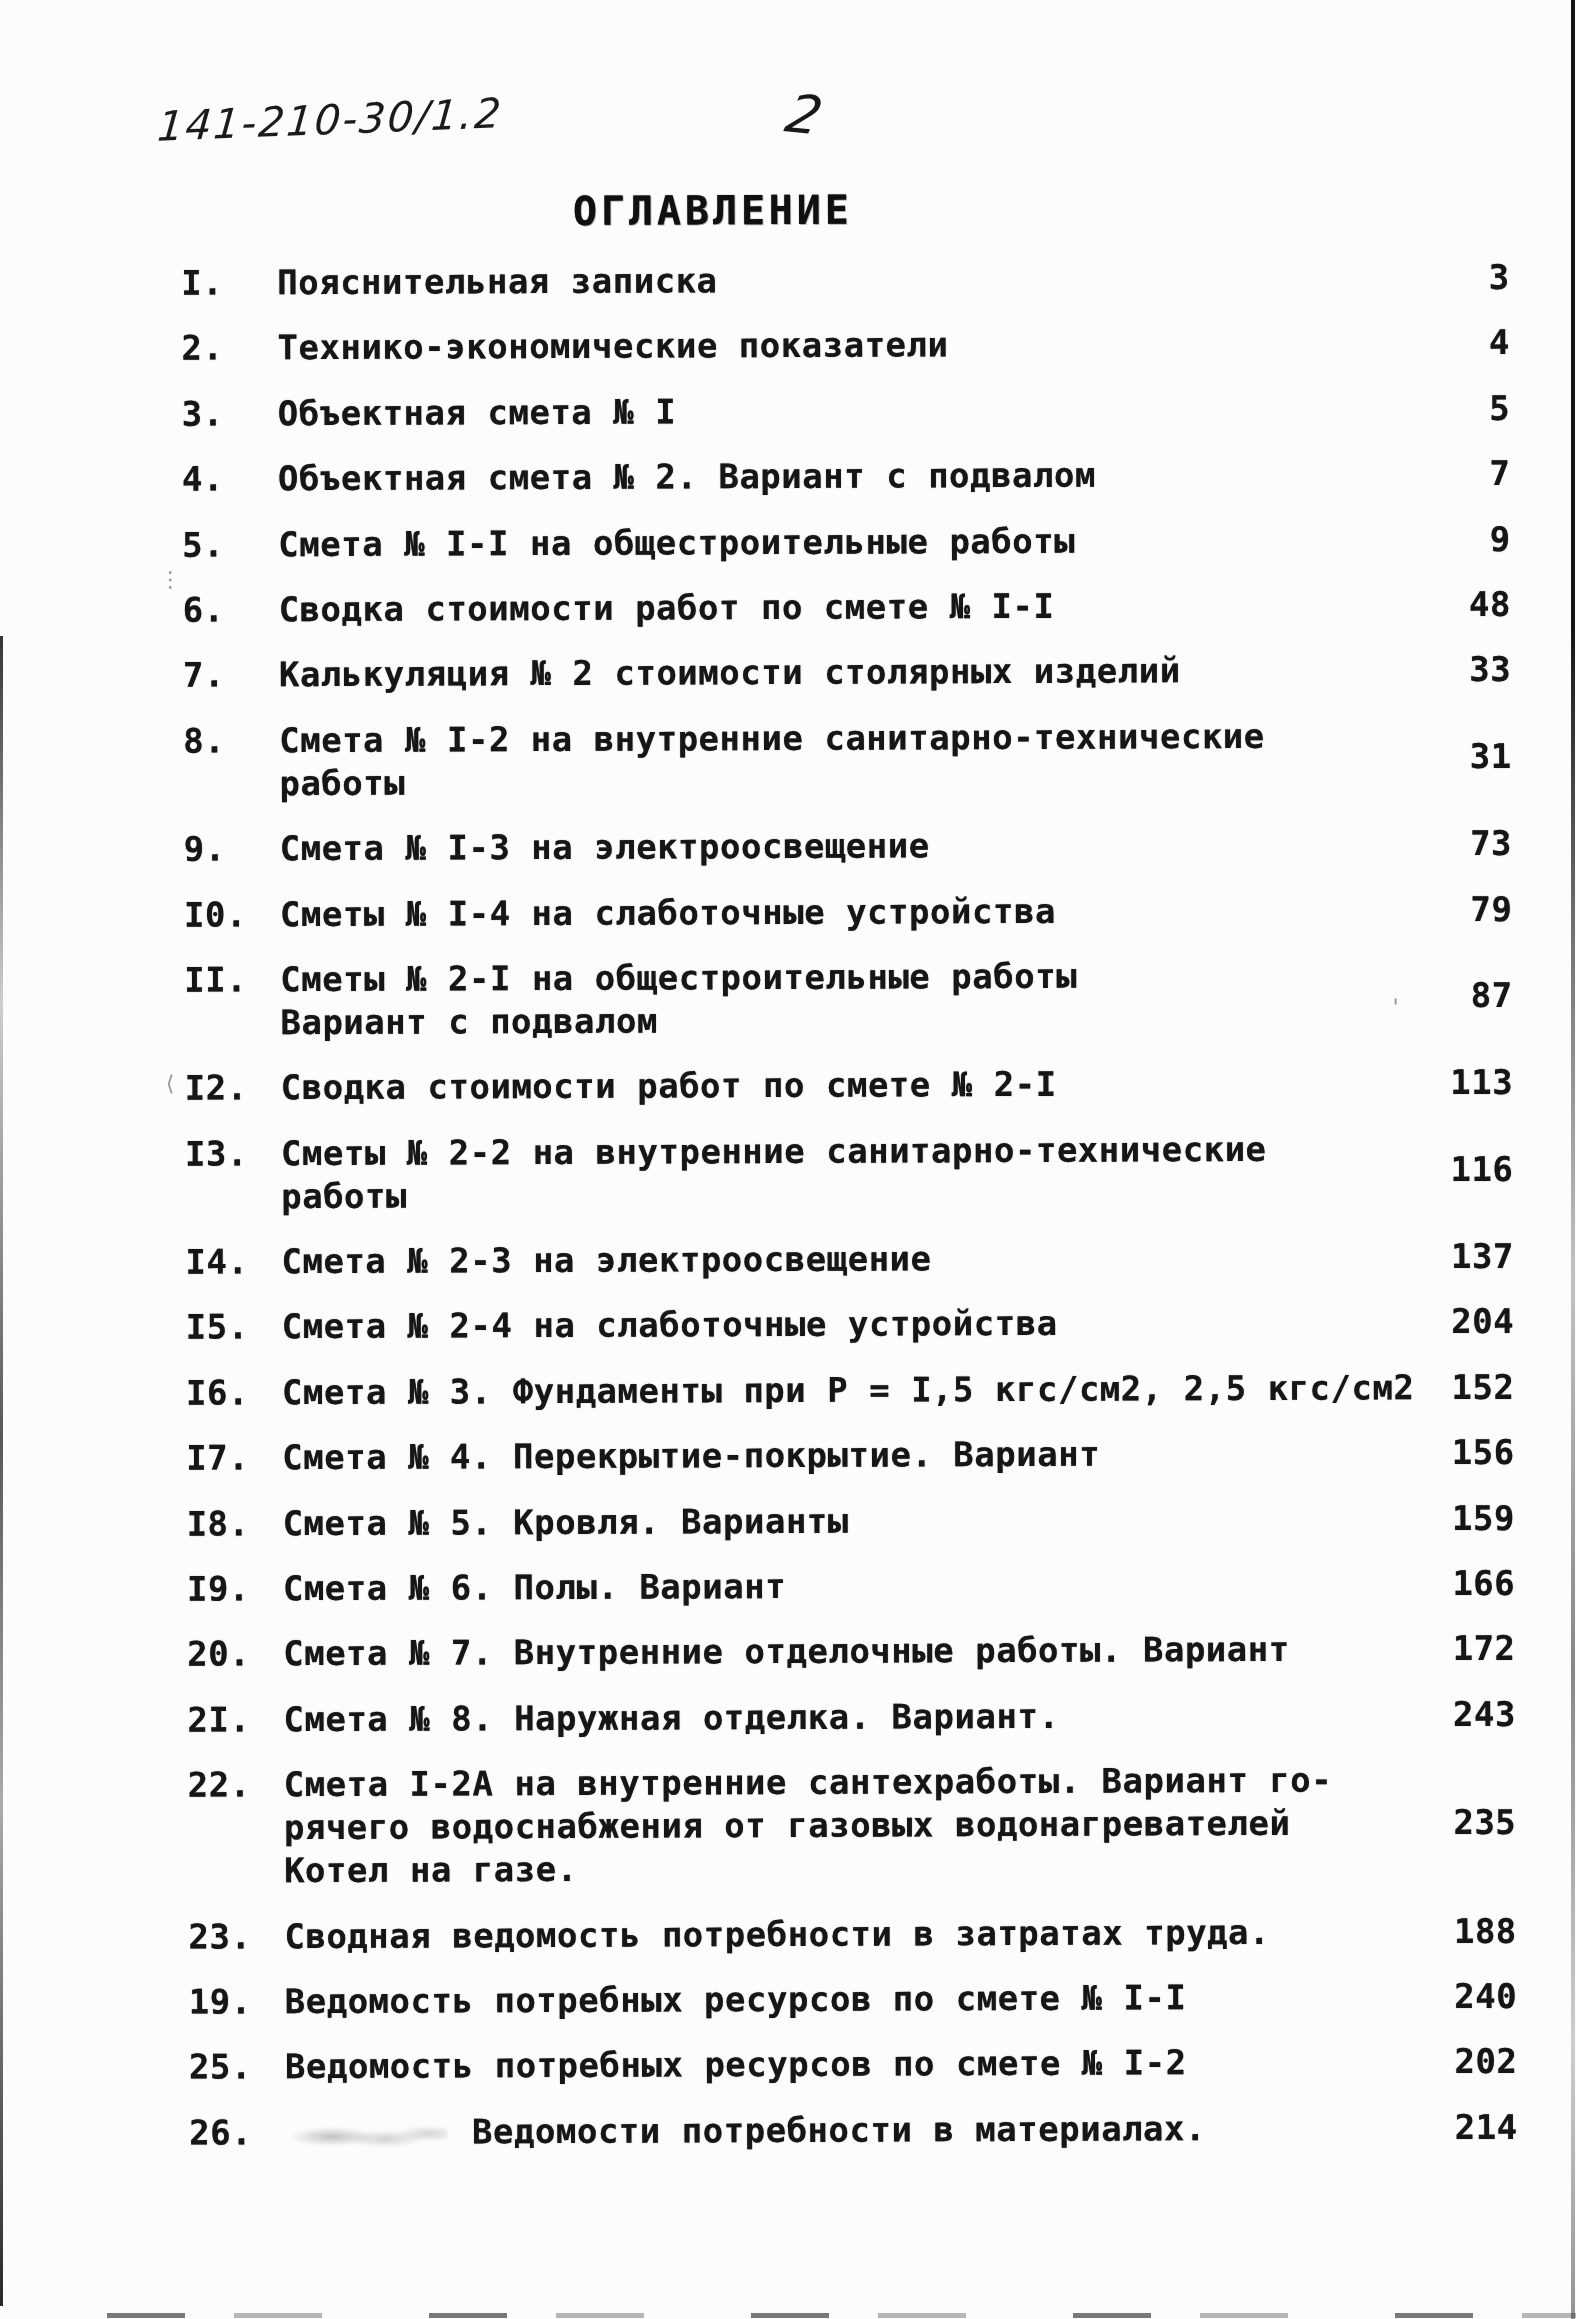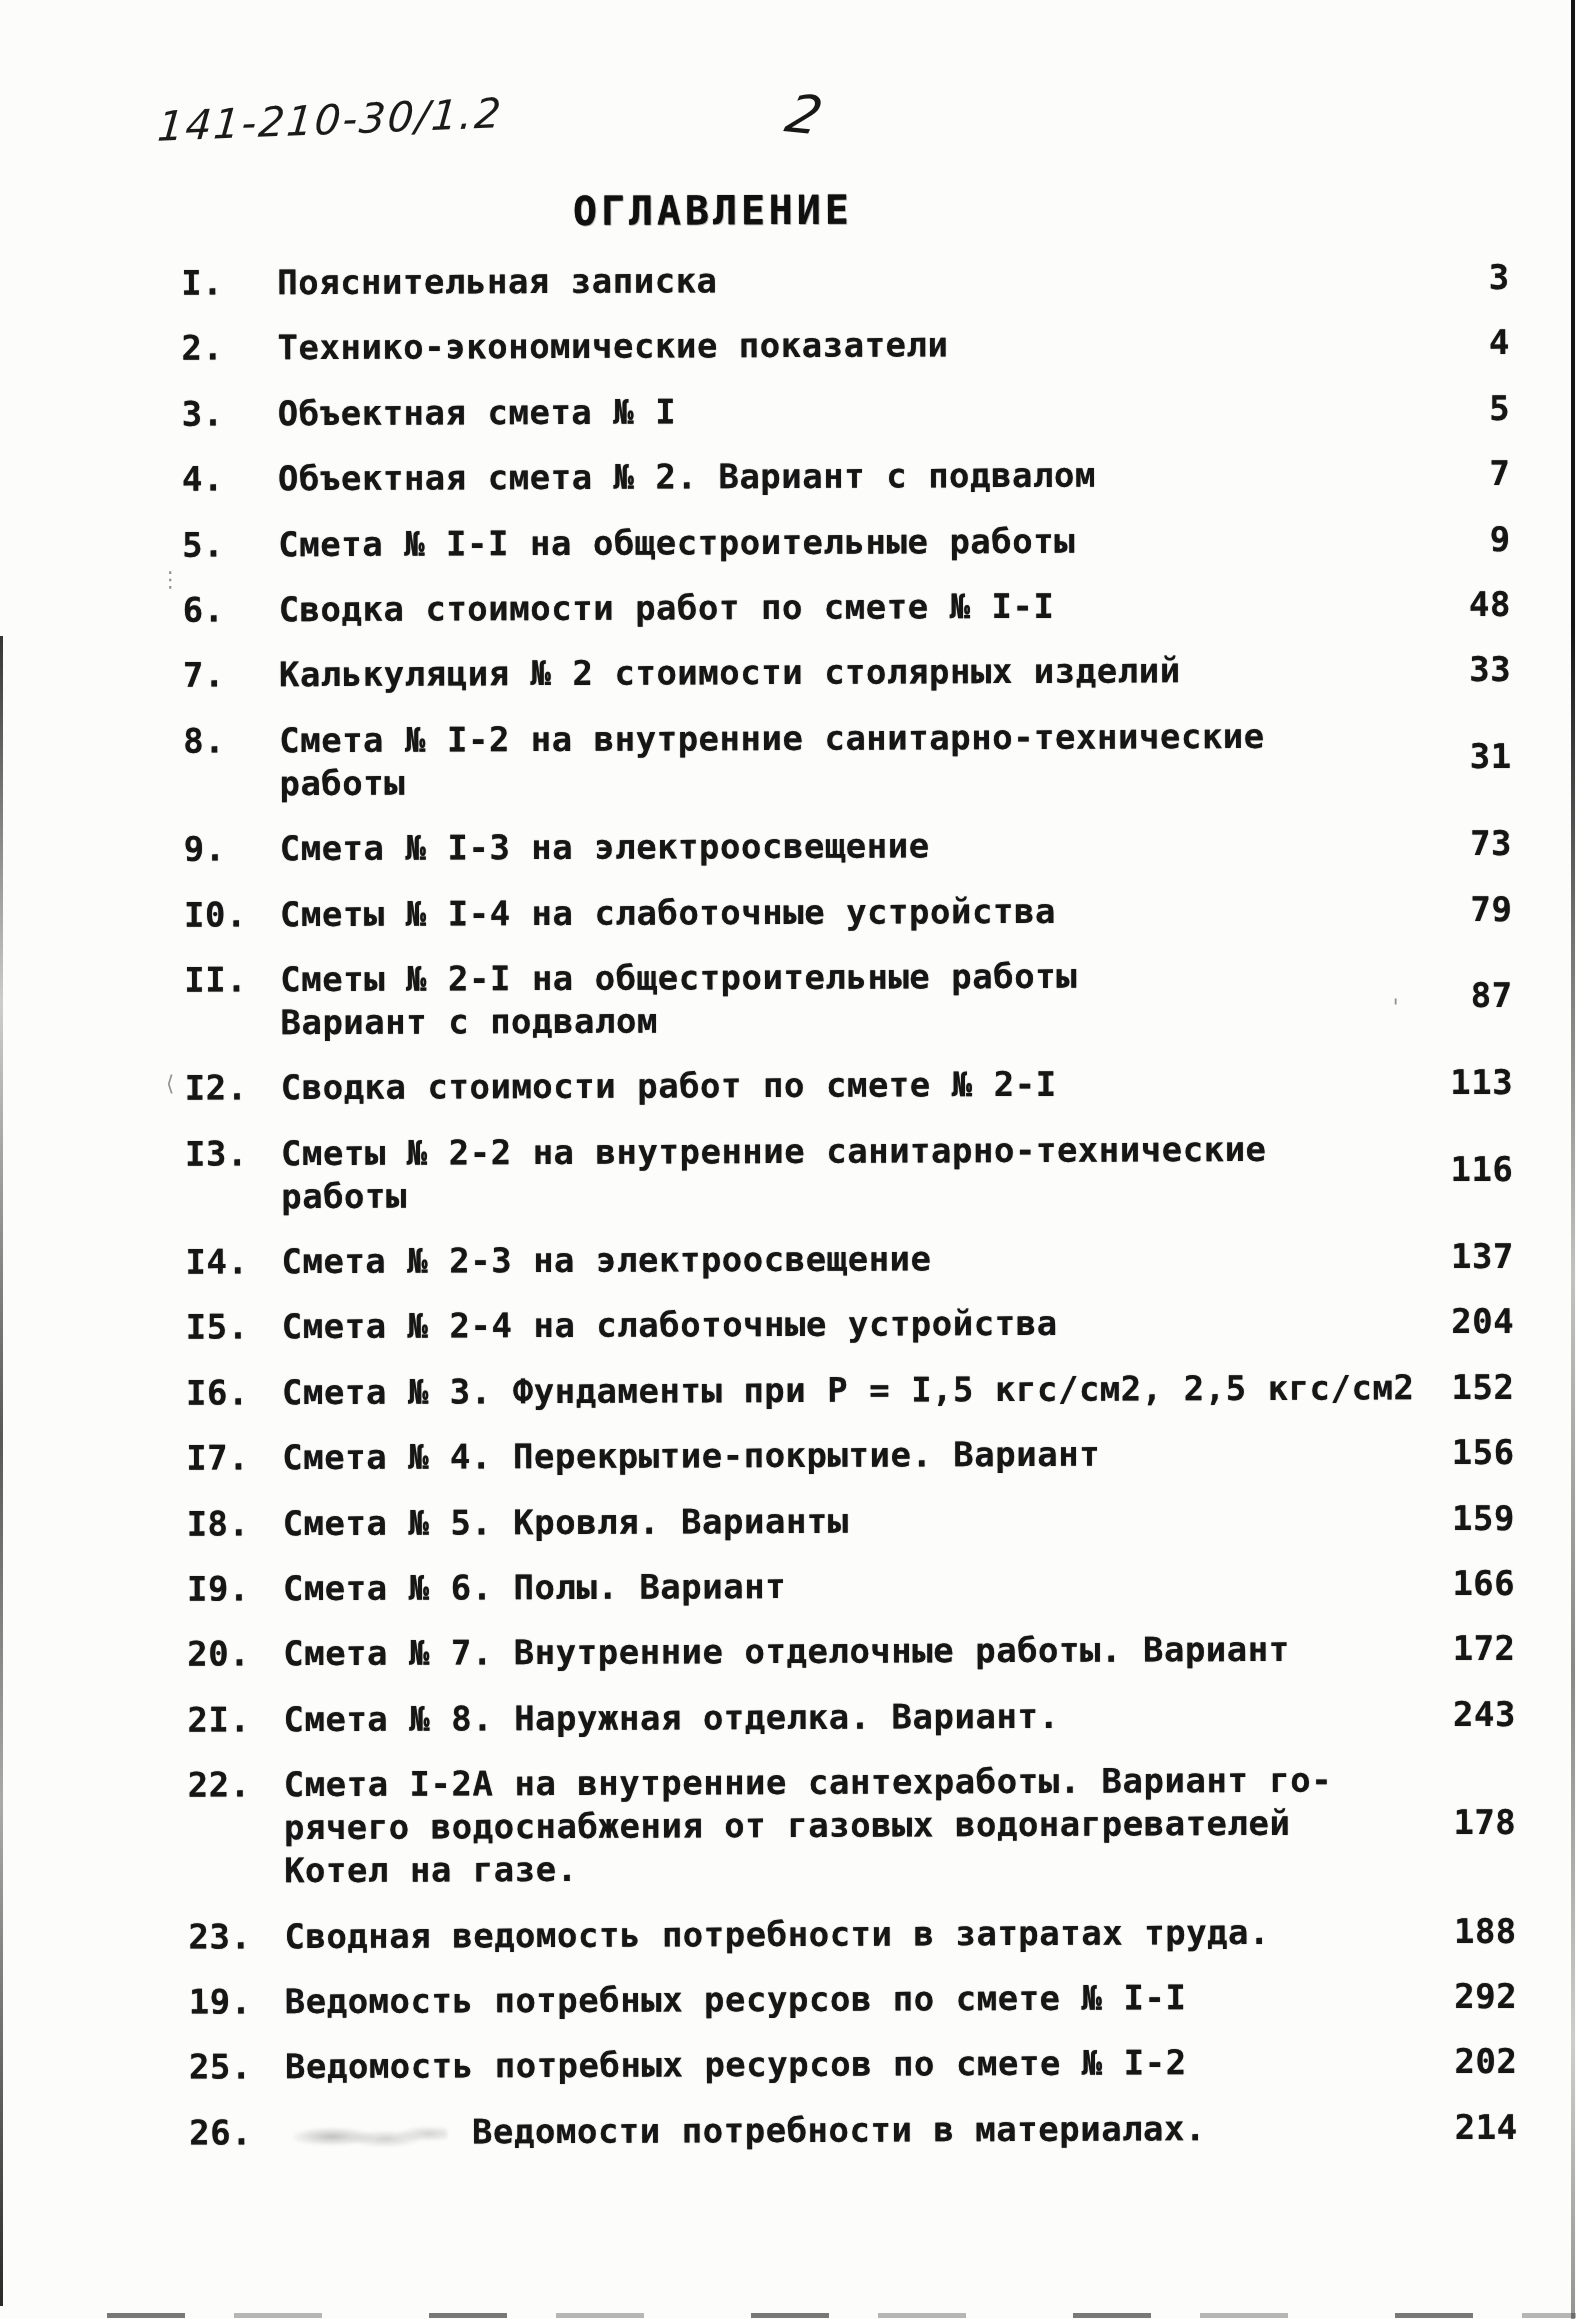--- a/index.html
+++ b/index.html
@@ -282,35 +282,35 @@
         </span>
         <span class="pg">243</span>
       </div>
       <div class="row">
         <span class="num">22.</span>
         <span class="txt">
           <div class="line"><span>Смета I-2А на внутренние сантехработы. Вариант го-</span></div>
           <div class="line"><span>рячего водоснабжения от газовых  водонагревателей</span></div>
           <div class="line"><span>Котел на газе.</span></div>
         </span>
-        <span class="pg">178</span>
+        <span class="pg">235</span>
       </div>
       <div class="row">
         <span class="num">23.</span>
         <span class="txt">
           <div class="line"><span>Сводная ведомость потребности в затратах труда.</span></div>
         </span>
         <span class="pg">188</span>
       </div>
       <div class="row">
         <span class="num">19.</span>
         <span class="txt">
           <div class="line"><span>Ведомость потребных ресурсов по смете № I-I</span></div>
         </span>
-        <span class="pg">292</span>
+        <span class="pg">240</span>
       </div>
       <div class="row">
         <span class="num">25.</span>
         <span class="txt">
           <div class="line"><span>Ведомость потребных ресурсов по смете № I-2</span></div>
         </span>
         <span class="pg">202</span>
       </div>
       <div class="row">
         <span class="num">26.</span>

